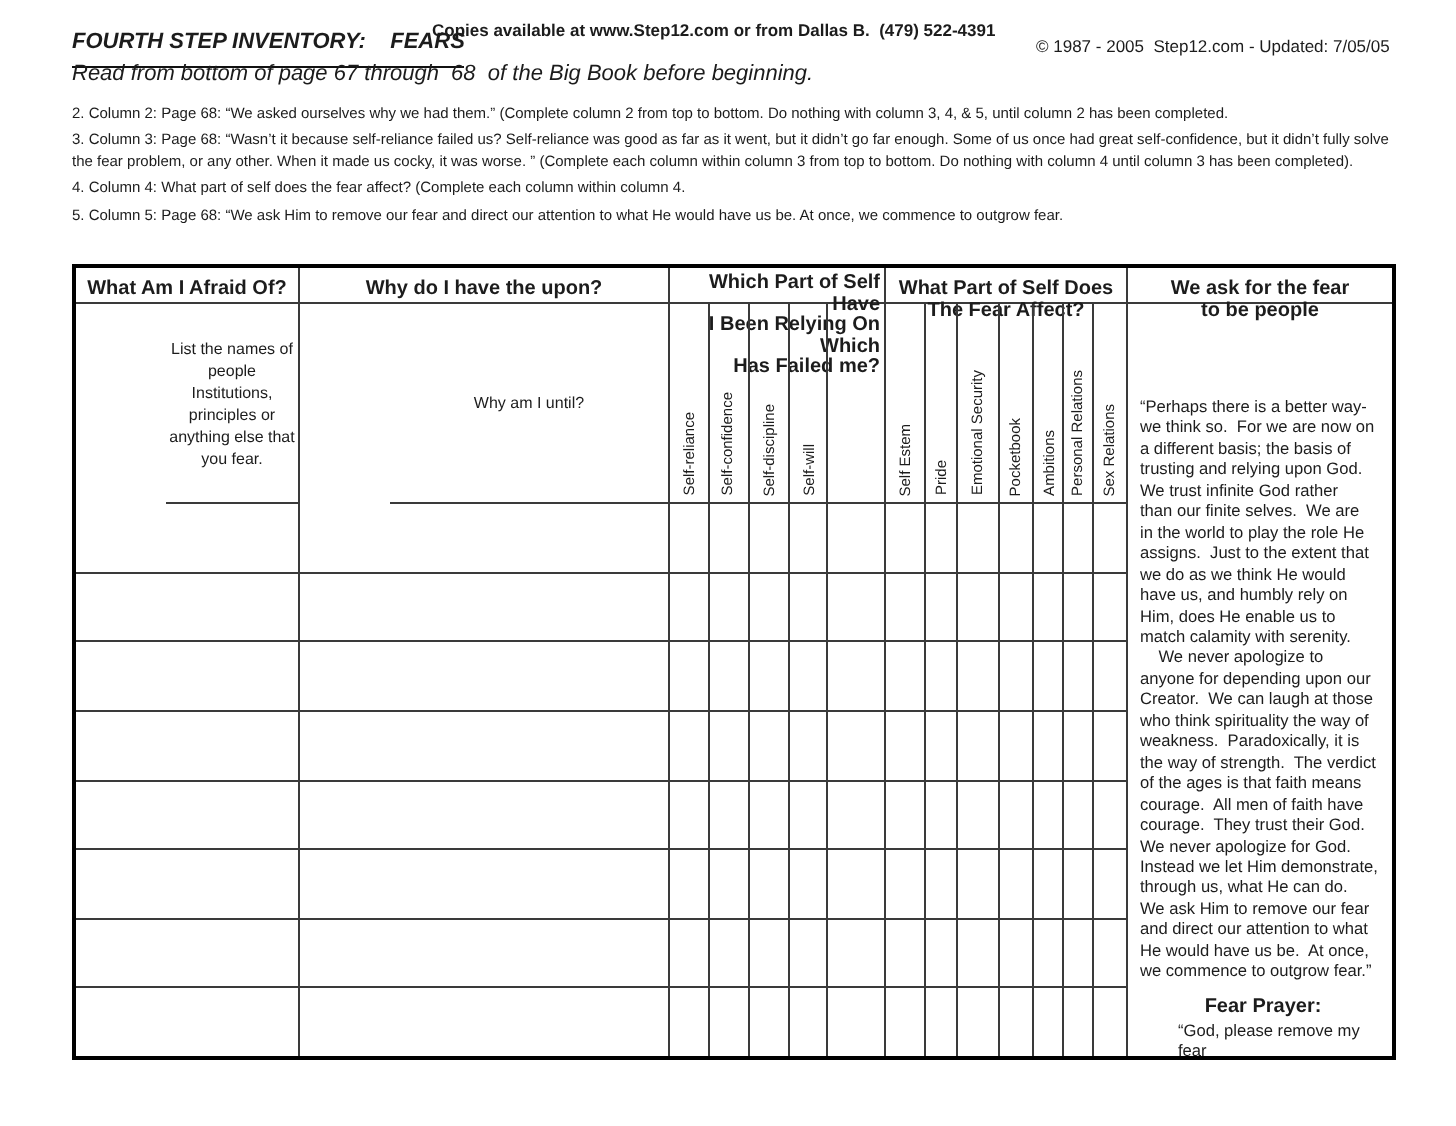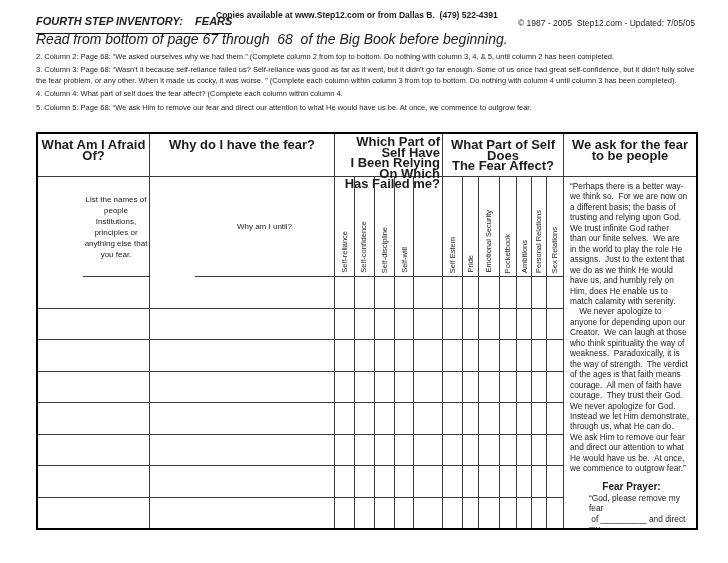--- a/index.html
+++ b/index.html
@@ -10,32 +10,32 @@
   *{margin:0;padding:0;box-sizing:border-box;}
   html,body{width:728px;height:563px;background:#fff;overflow:hidden;
     font-family:"Liberation Sans","DejaVu Sans",sans-serif;color:var(--ink);}
   .page{position:relative;width:728px;height:563px;background:#fff;}
 
   
   .title{position:absolute;left:36px;top:15px;font-size:11px;font-weight:bold;
     font-style:italic;white-space:pre;border-bottom:1.5px solid #111;padding-bottom:6px;}
   .copies{position:absolute;left:216px;top:10px;font-size:8.5px;font-weight:bold;white-space:pre;}
   .copyright{position:absolute;left:477px;top:18px;font-size:8.5px;white-space:pre;padding-left:41px;}
-  .subtitle{position:absolute;left:36px;top:31px;font-size:14px;font-style:italic;white-space:pre;}
+  .subtitle{position:absolute;left:36px;top:31px;font-size:11px;font-style:italic;white-space:pre;}
   .instructions{position:absolute;left:36px;top:52px;width:660px;}
   .instr{font-size:7.5px;line-height:10.3px;margin-bottom:3.2px;}
 
   
   .tbl{position:absolute;left:36px;top:132px;width:662px;height:398px;
     border:2px solid var(--outer);display:flex;background:#fff;}
   .col{display:flex;flex-direction:column;border-right:1px solid var(--line);min-width:0;}
   .col:last-child{border-right:none;}
   .c1{width:112px;} .c2{width:185px;} .c3{width:108px;} .c4{width:121px;} .c5{width:132px;}
 
-  .th{height:43px;border-bottom:1px solid var(--line);font-size:13px;font-weight:bold;
+  .th{height:18px;border-bottom:1px solid var(--line);font-size:10px;font-weight:bold;
     display:flex;justify-content:center;padding-top:6px;text-align:center;line-height:10.5px;}
   .th-left{justify-content:flex-start;text-align:right;padding:3px 2px 0 4px;}
 
   .cellLabel{height:100px;border-bottom:1px solid var(--line);display:flex;
     align-items:center;justify-content:center;text-align:center;font-size:8px;line-height:11px;margin-left:45px;}
 
   .rows{flex:1;display:flex;flex-direction:column;min-height:0;}
   .trow{flex:1;border-bottom:1px solid var(--line);}
   .trow:last-child{border-bottom:none;}
 
@@ -53,21 +53,21 @@
   .c4 .sub:nth-child(4){width:18px}
   .c4 .sub:nth-child(5){width:15px}
   .c4 .sub:nth-child(6){width:15px}
   .c4 .sub:nth-child(7){width:16px}
   .sublabel{height:100px;border-bottom:1px solid var(--line);display:flex;
     align-items:flex-end;justify-content:center;padding-bottom:3px;overflow:hidden;}
   .vtext{writing-mode:vertical-rl;transform:rotate(180deg);font-size:7.5px;
     white-space:nowrap;line-height:1;}
 
   .c5body{flex:1;padding:4px 3px 0 6px;overflow:hidden;}
-  .quote{font-size:8.3px;line-height:10.45px;}
+  .quote{font-size:8.3px;line-height:10.45px;margin-top:42px;}
   .prayer-title{font-size:10px;font-weight:bold;text-align:center;margin-top:7px;}
   .prayer{font-size:8.3px;line-height:10.45px;margin-top:1px;margin-left:19px;}
 
   .pre{white-space:pre-wrap;}
 </style>
 </head>
 <body>
 
 <div class="page">
 
@@ -97,21 +97,21 @@
           <div class="trow"></div>
           <div class="trow"></div>
           <div class="trow"></div>
           <div class="trow"></div>
           <div class="trow"></div>
           <div class="trow"></div>
         </div>
     </div>
 
     <div class="col c2">
-      <div class="th">Why do I have the fear?</div>
+      <div class="th">Why do I have the upon?</div>
       <div class="cellLabel">Why am I until?</div>
       <div class="rows">
           <div class="trow"></div>
           <div class="trow"></div>
           <div class="trow"></div>
           <div class="trow"></div>
           <div class="trow"></div>
           <div class="trow"></div>
           <div class="trow"></div>
           <div class="trow"></div>

